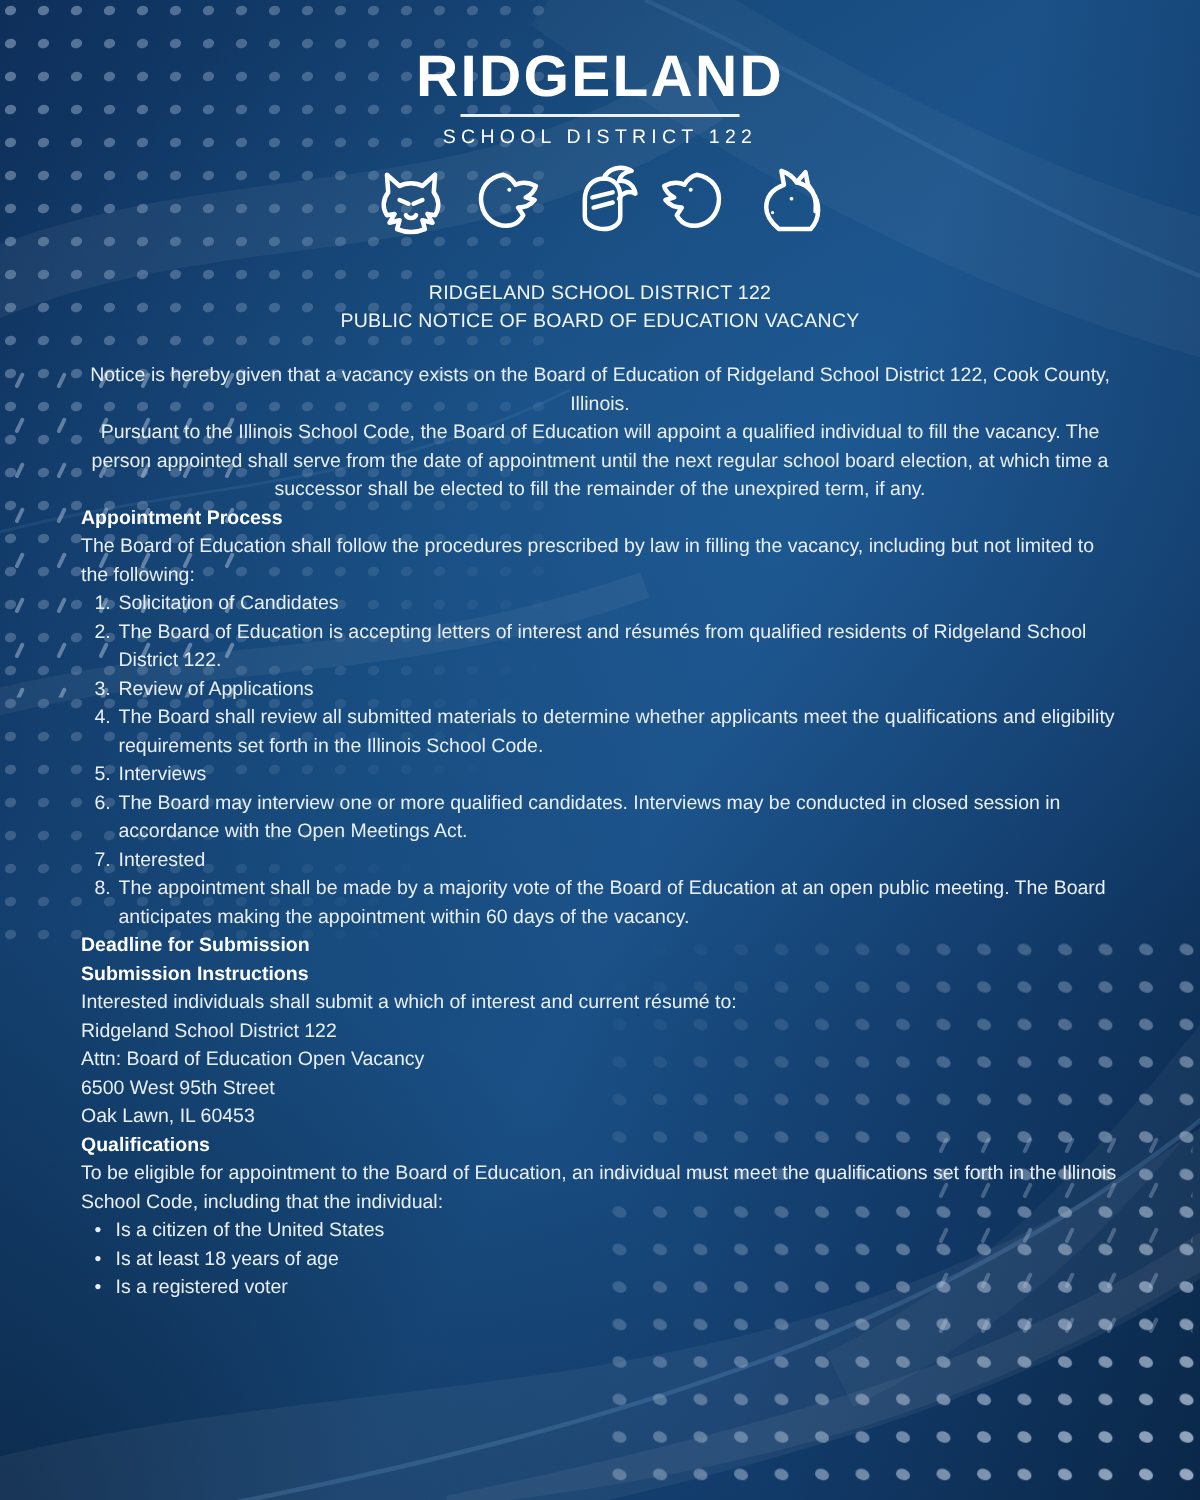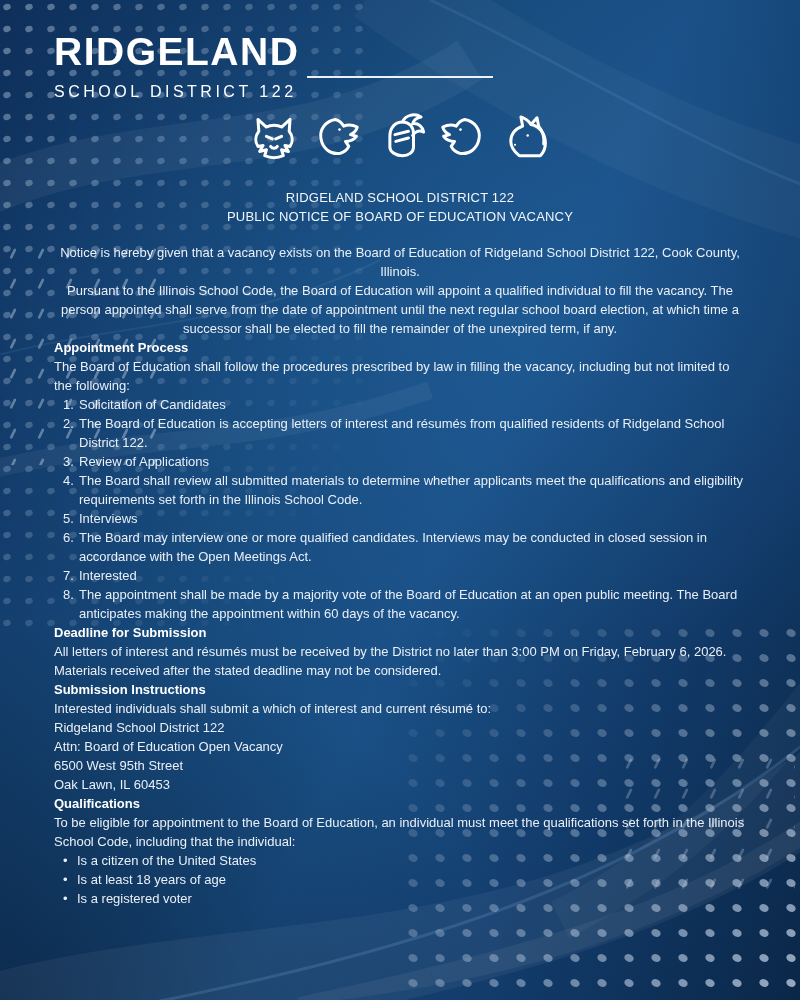--- a/index.html
+++ b/index.html
@@ -9,26 +9,26 @@
     background:
       radial-gradient(1000px 600px at 62% 32%, rgba(40,110,175,0.30), rgba(40,110,175,0) 60%),
       radial-gradient(900px 700px at 0% 100%, rgba(4,18,40,0.55), rgba(4,18,40,0) 55%),
       linear-gradient(115deg,#0e2f5a 0%,#174a7c 38%,#1a5086 55%,#123b6a 76%,#0a2748 100%);
     color:#edf2f8;
   }
   .decor{position:absolute;inset:0;z-index:0;pointer-events:none;}
   .content{position:relative;z-index:2;padding:30px 54px 0 54px;box-sizing:border-box;width:800px;}
 
   
-  .logo{ }
+  .logo{ text-align:center; }
   .logo-title{
     font-size:39px;font-weight:700;letter-spacing:1.5px;color:#ffffff;line-height:44px;
   }
   .logo-divider{width:186px;height:2px;background:rgba(255,255,255,0.92);margin:2px auto 5px auto;}
-  .logo-subtitle{font-size:16px;letter-spacing:3.5px;color:#ffffff;font-weight:400;}
+  .logo-subtitle{font-size:13px;letter-spacing:3.5px;color:#ffffff;font-weight:400;}
   .mascots{margin-top:10px;display:flex;justify-content:center;gap:9px;}
   .mascot{width:54px;height:54px;}
   .mascot svg{width:54px;height:54px;display:block;}
   .mascot path,.mascot circle{vector-effect:non-scaling-stroke;}
 
   
   .notice-title{margin-top:23px;text-align:center;font-size:13px;line-height:19px;color:#f2f6fa;letter-spacing:0.2px;}
   .intro{margin-top:17px;text-align:center;font-size:13px;line-height:19px;color:#e9eff7;}
   .intro p{margin:0;}
 
@@ -158,21 +158,20 @@
       <li>The Board shall review all submitted materials to determine whether applicants meet the qualifications and eligibility requirements set forth in the Illinois School Code.</li>
       <li>Interviews</li>
       <li>The Board may interview one or more qualified candidates. Interviews may be conducted in closed session in accordance with the Open Meetings Act.</li>
       <li>Interested</li>
       <li>The appointment shall be made by a majority vote of the Board of Education at an open public meeting. The Board anticipates making the appointment within 60 days of the vacancy.</li>
     </ol>
   </div>
 
   <div class="section">
     <div class="section-heading">Deadline for Submission</div>
-    <p>All letters of interest and résumés must be received by the District no later than 3:00 PM on Friday, February 6, 2026. Materials received after the stated deadline may not be considered.</p>
   </div>
 
   <div class="section">
     <div class="section-heading">Submission Instructions</div>
     <p>Interested individuals shall submit a which of interest and current résumé to:</p>
     <div class="address">
       <div>Ridgeland School District 122</div>
       <div>Attn: Board of Education Open Vacancy</div>
       <div>6500 West 95th Street</div>
       <div>Oak Lawn, IL 60453</div>

